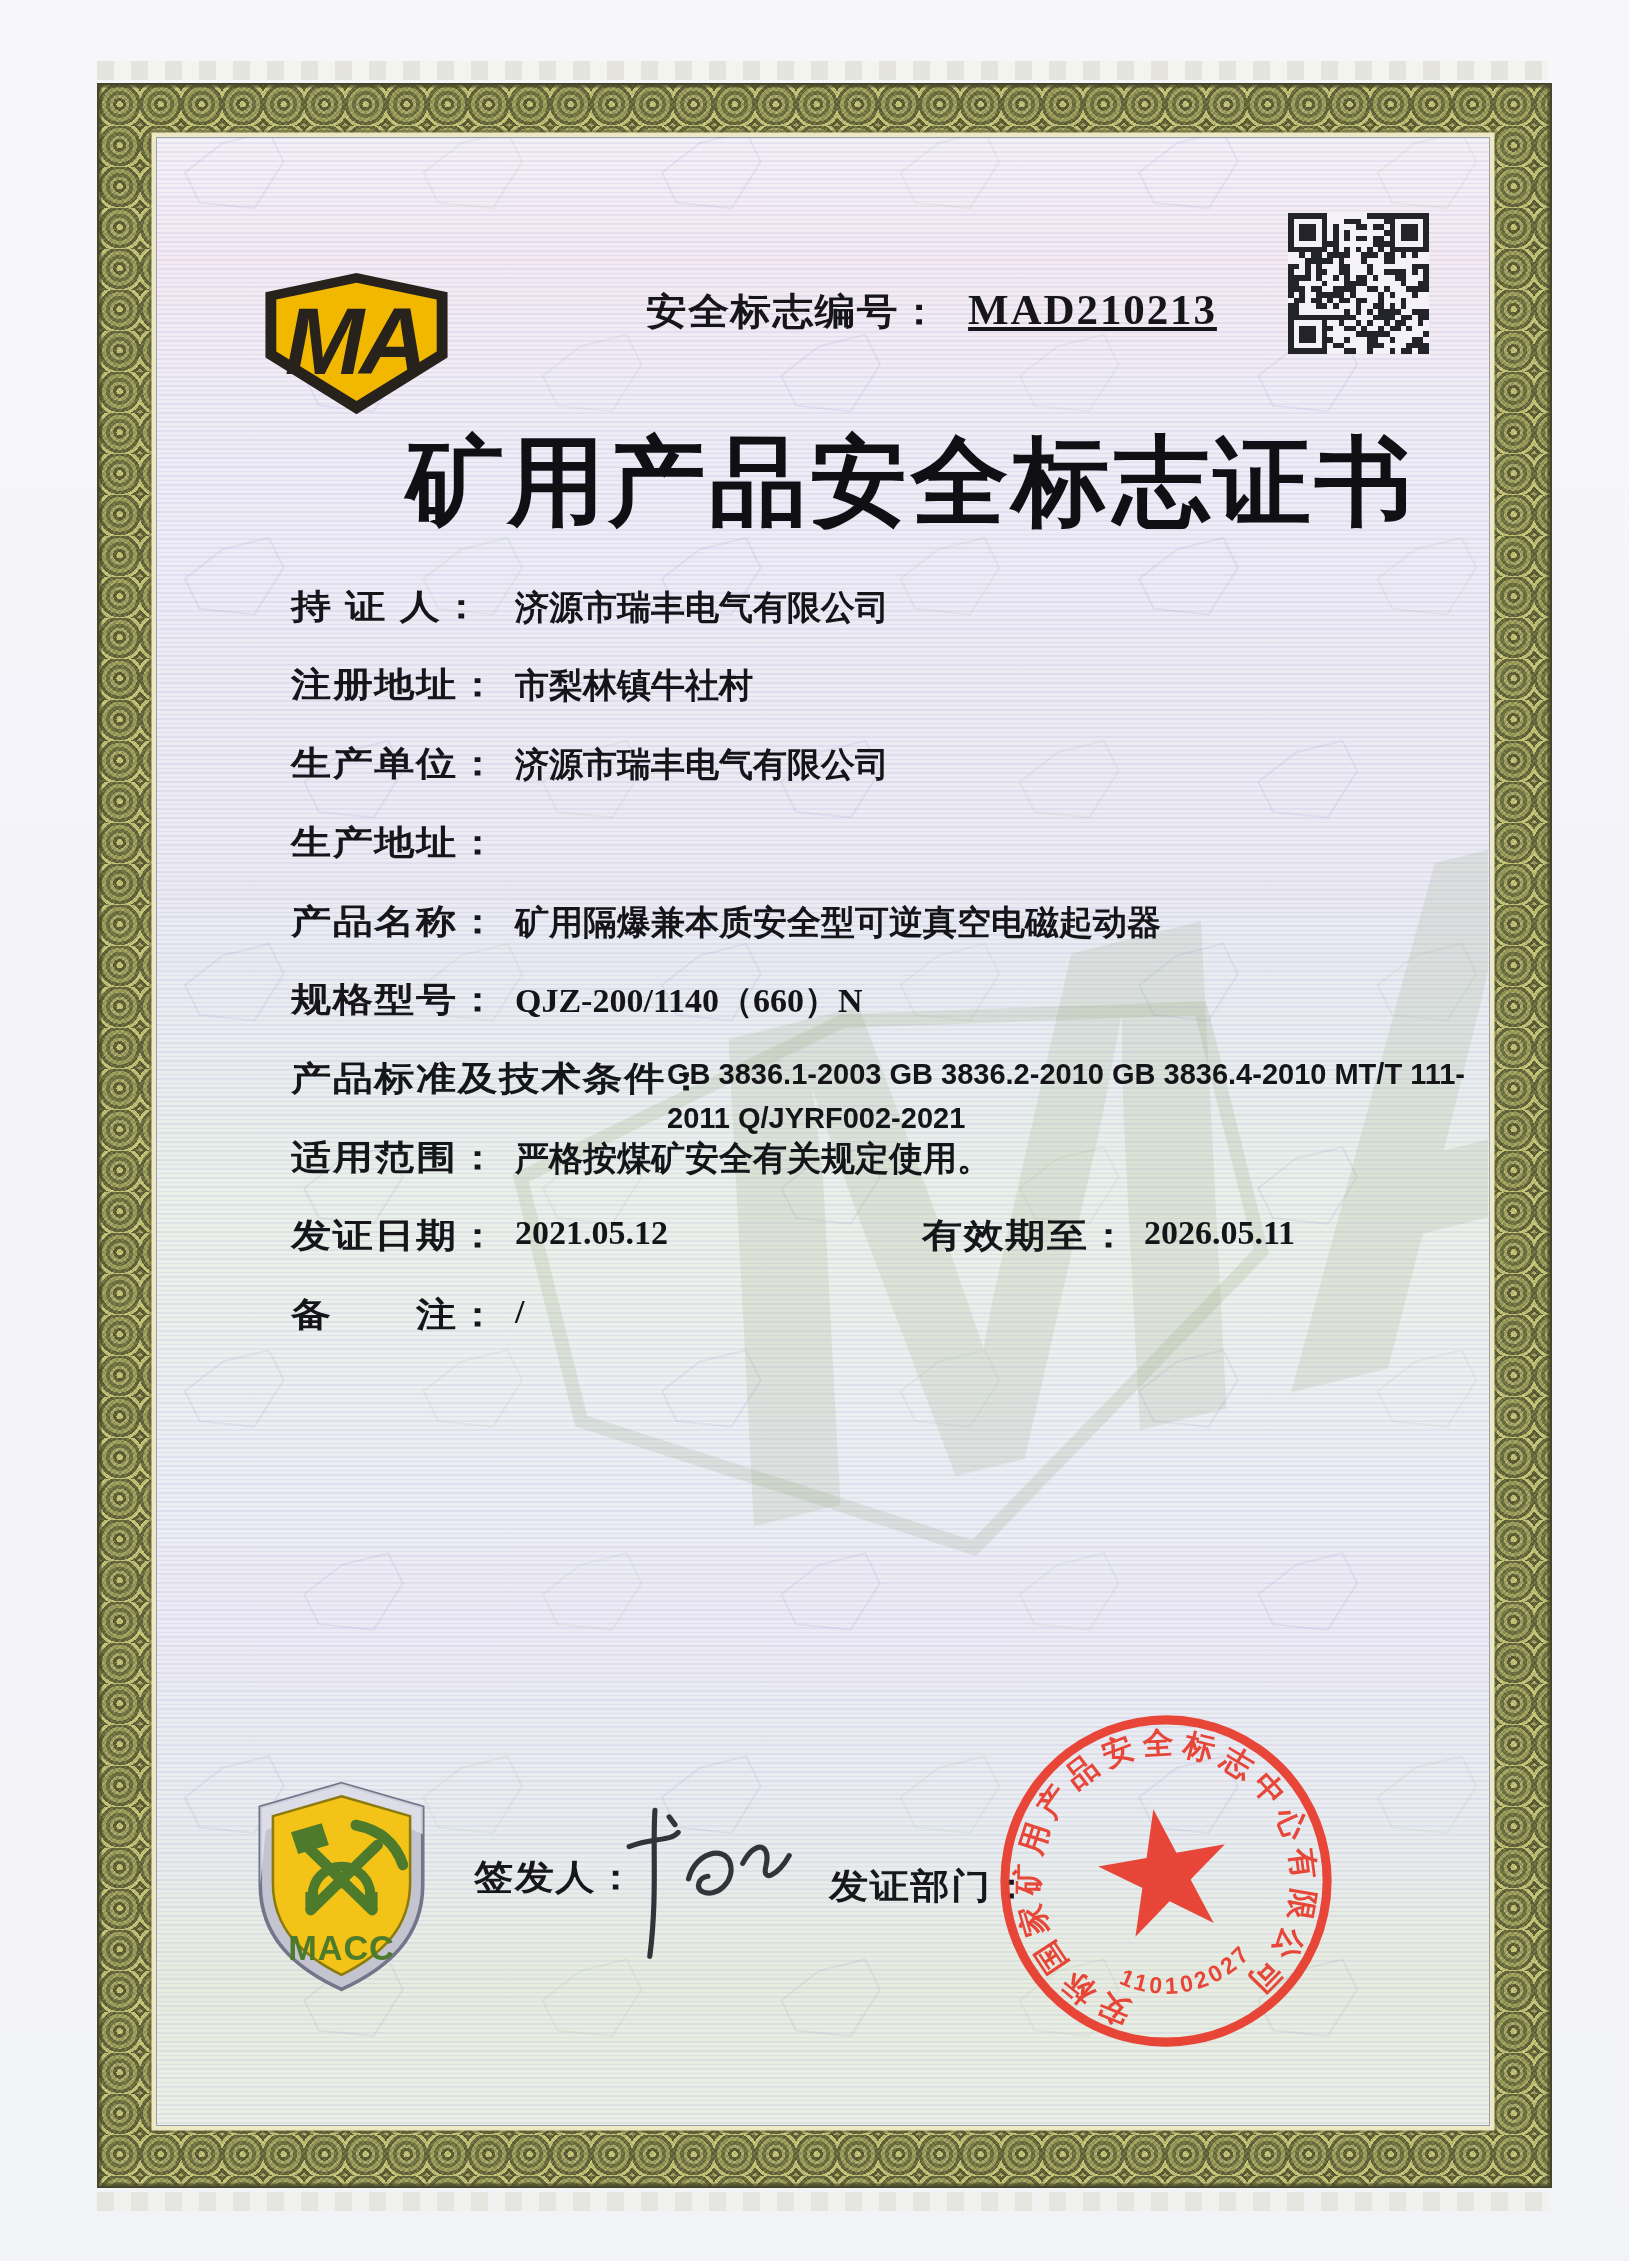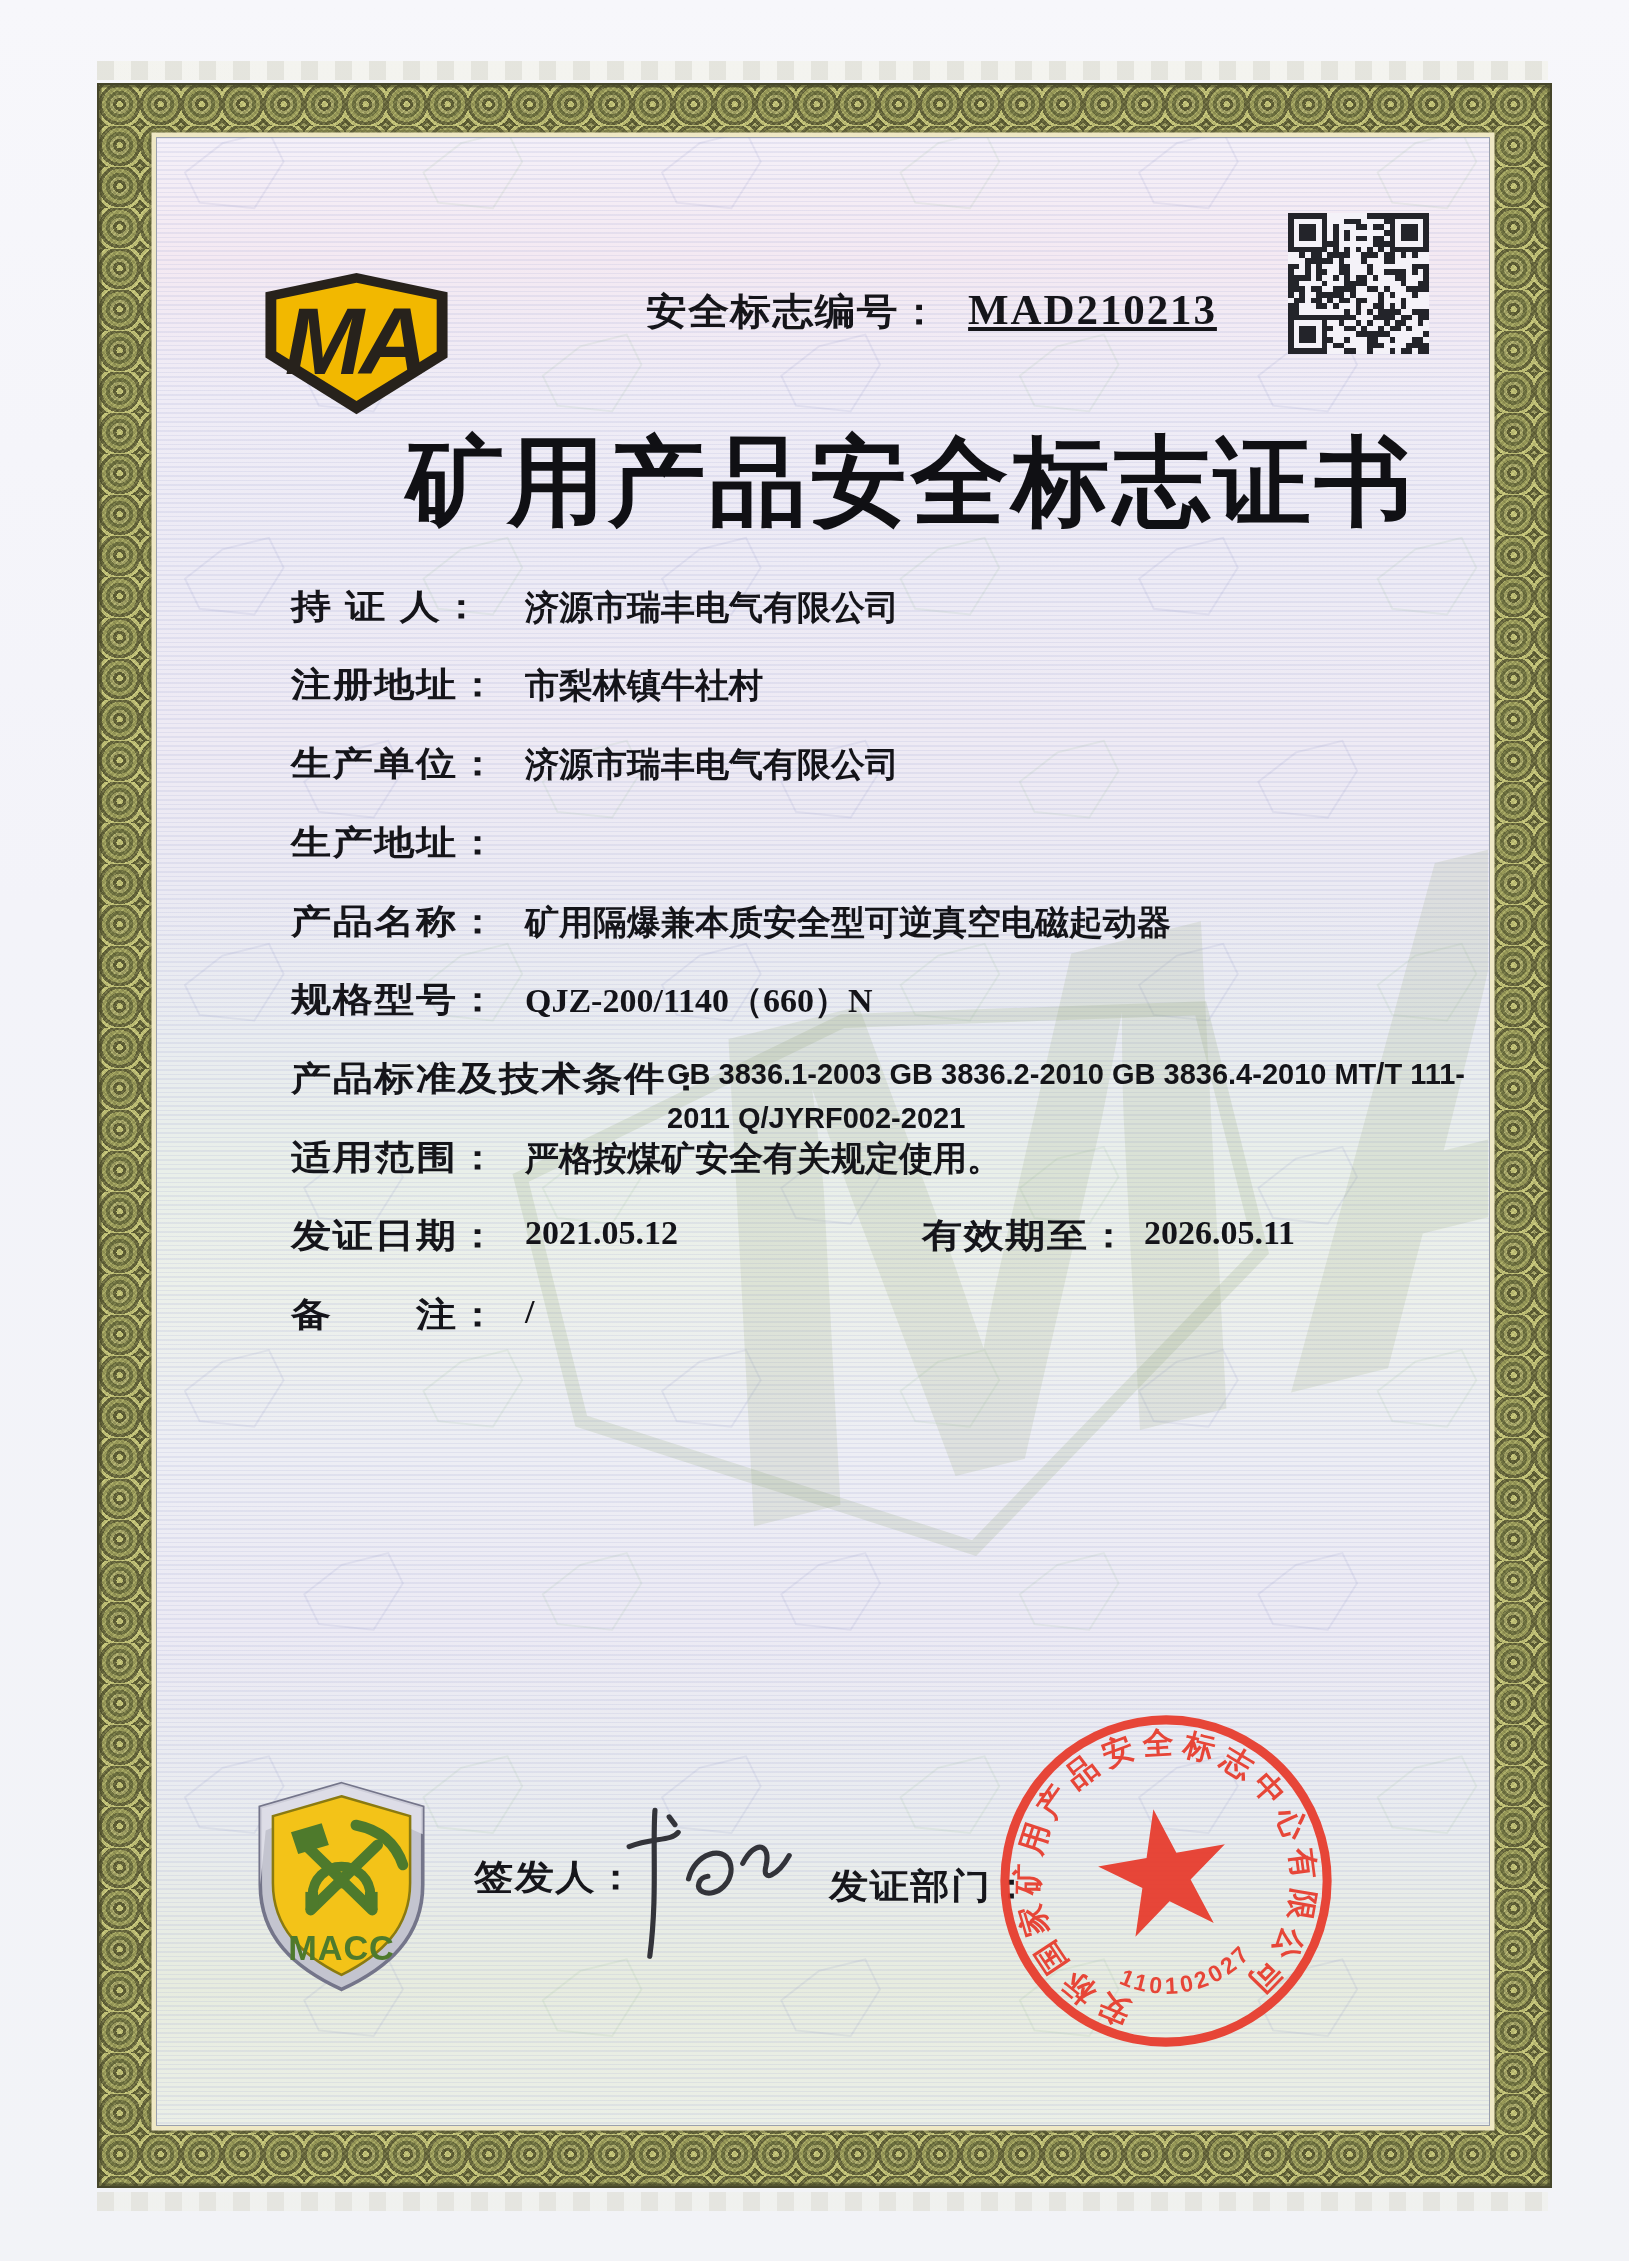--- a/index.html
+++ b/index.html
@@ -37,21 +37,21 @@
   .certline{position:absolute;left:646px;top:285px;display:flex;align-items:baseline;gap:54px;white-space:nowrap;}
   .certline .clabel{font:900 37px "Liberation Sans",sans-serif;color:#15151a;transform:scaleX(1.10);transform-origin:0 80%;letter-spacing:1.3px;}
   .certline .cnum{font:700 43px "Liberation Serif",serif;color:#15151a;letter-spacing:1.9px;text-decoration:underline;}
   .qr{position:absolute;left:1288px;top:213px;width:141px;height:141px;shape-rendering:crispEdges;}
   .title{position:absolute;left:156px;top:418px;width:1510px;text-align:center;
     font:900 97px "Liberation Serif",serif;color:#101014;letter-spacing:3.9px;white-space:nowrap;}
   
   .row{position:absolute;left:291px;width:1206px;height:45px;}
   .flabel{position:absolute;left:0;top:0;font:900 34px "Liberation Sans",sans-serif;color:#15151a;
     transform:scaleX(1.18);transform-origin:0 50%;letter-spacing:1.3px;white-space:pre;}
-  .fvalue{position:absolute;left:234px;top:1.3px;font:700 34px "Liberation Serif",serif;color:#141419;white-space:pre;}
+  .fvalue{position:absolute;left:224px;top:1.3px;font:700 34px "Liberation Serif",serif;color:#141419;white-space:pre;}
   .row.std .fvalue{left:376px;top:-3.9px;width:819px;white-space:normal;
     font:700 29px "Liberation Sans",sans-serif;line-height:44px;letter-spacing:0px;}
   .flabel.l2{left:631px;}
   .fvalue.v2{left:853px;}
   
   .statement{position:absolute;left:274px;top:1477px;width:1091px;
     font:700 32px/49px "Liberation Serif",serif;color:#17171c;text-align:justify;text-indent:63px;}
   
   .macc{position:absolute;left:246px;top:1780px;width:191px;height:213px;}
   .signer{position:absolute;left:474px;top:1854px;font:900 35px "Liberation Sans",sans-serif;color:#16161b;

